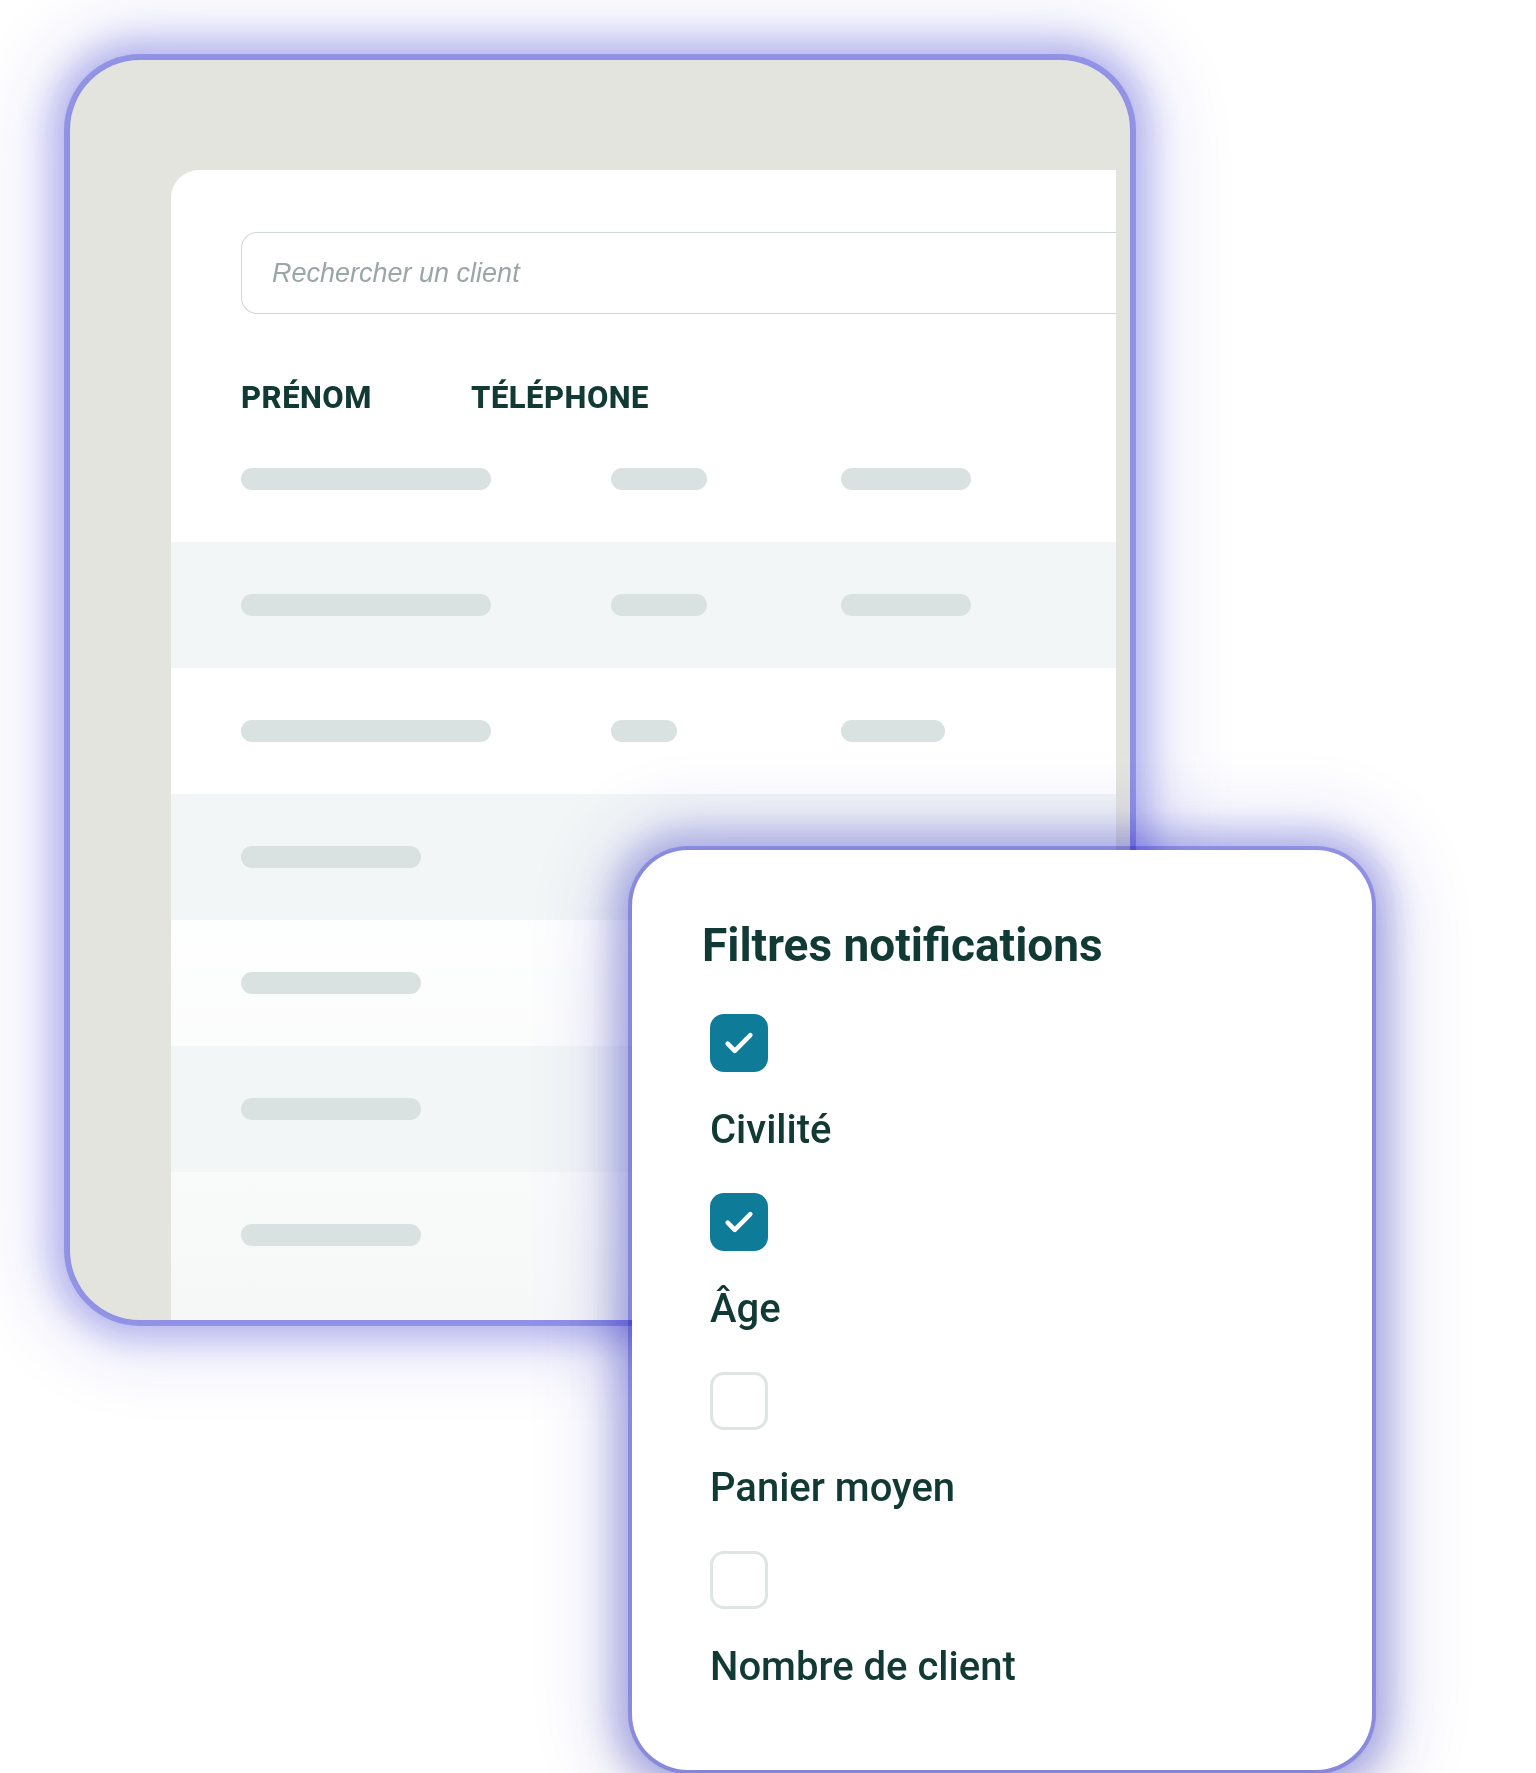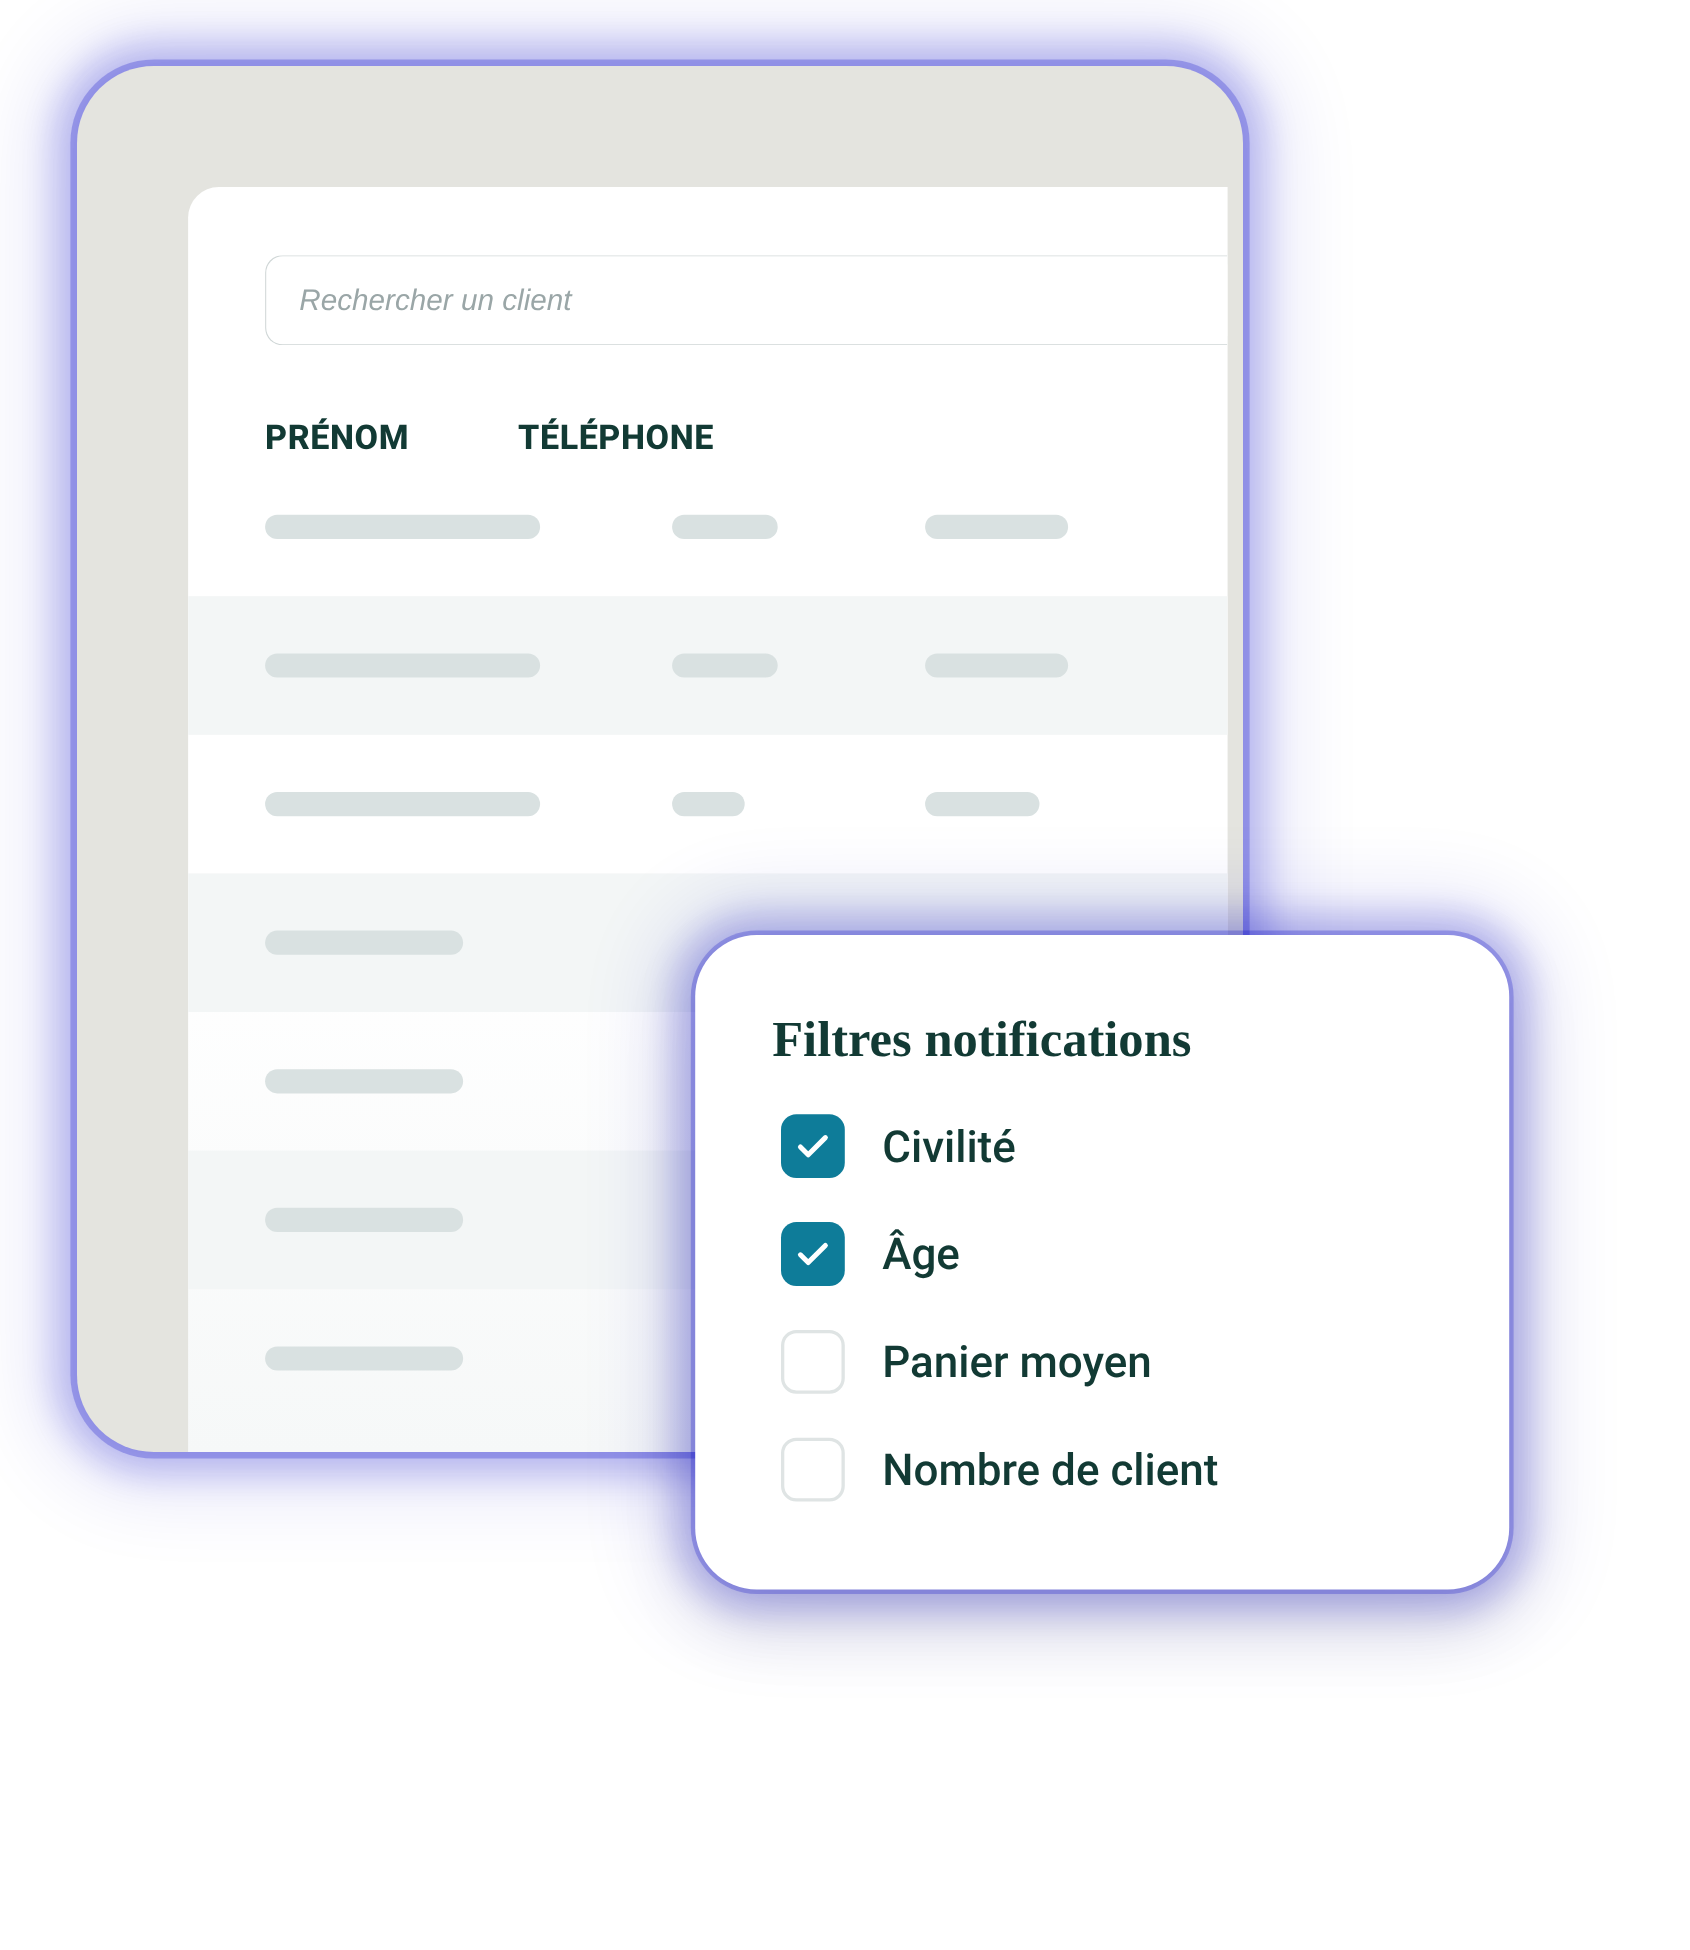--- a/index.html
+++ b/index.html
@@ -107,27 +107,27 @@
         0 0 0 4px rgba(10,10,200,0.25),
         0 0 30px 18px rgba(10,10,200,0.22),
         0 0 70px 38px rgba(10,10,200,0.1),
         0 26px 70px rgba(0,0,0,0.12);
     }
     .popover-title {
       font-size: 46px;
       font-weight: 700;
       color: #123a34;
       margin-bottom: 42px;
-      font-family: Liberation Serif, serif;
     }
     .filter-row {
       display: flex;
-      align-items: center;
+      align-items: flex-start;
       gap: 34px;
       margin: 0 0 40px 0;
+      flex-direction: column;
     }
     .filter-row:last-child { margin-bottom: 0; }
     .cb {
       width: 58px;
       height: 58px;
       border-radius: 14px;
       display: flex;
       align-items: center;
       justify-content: center;
       flex: 0 0 58px;

